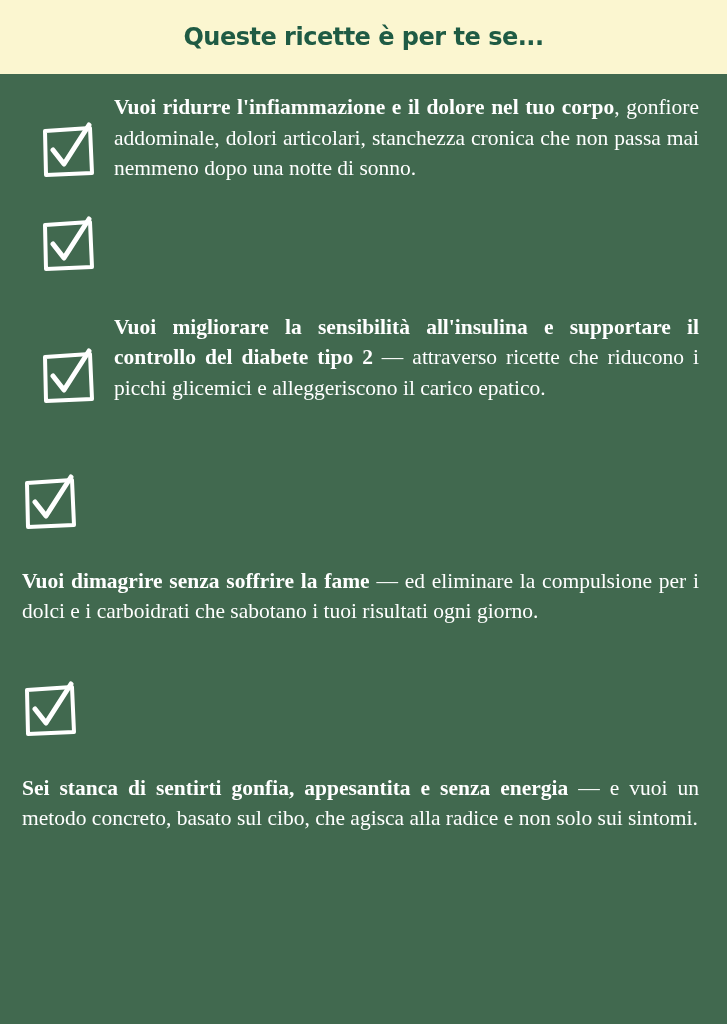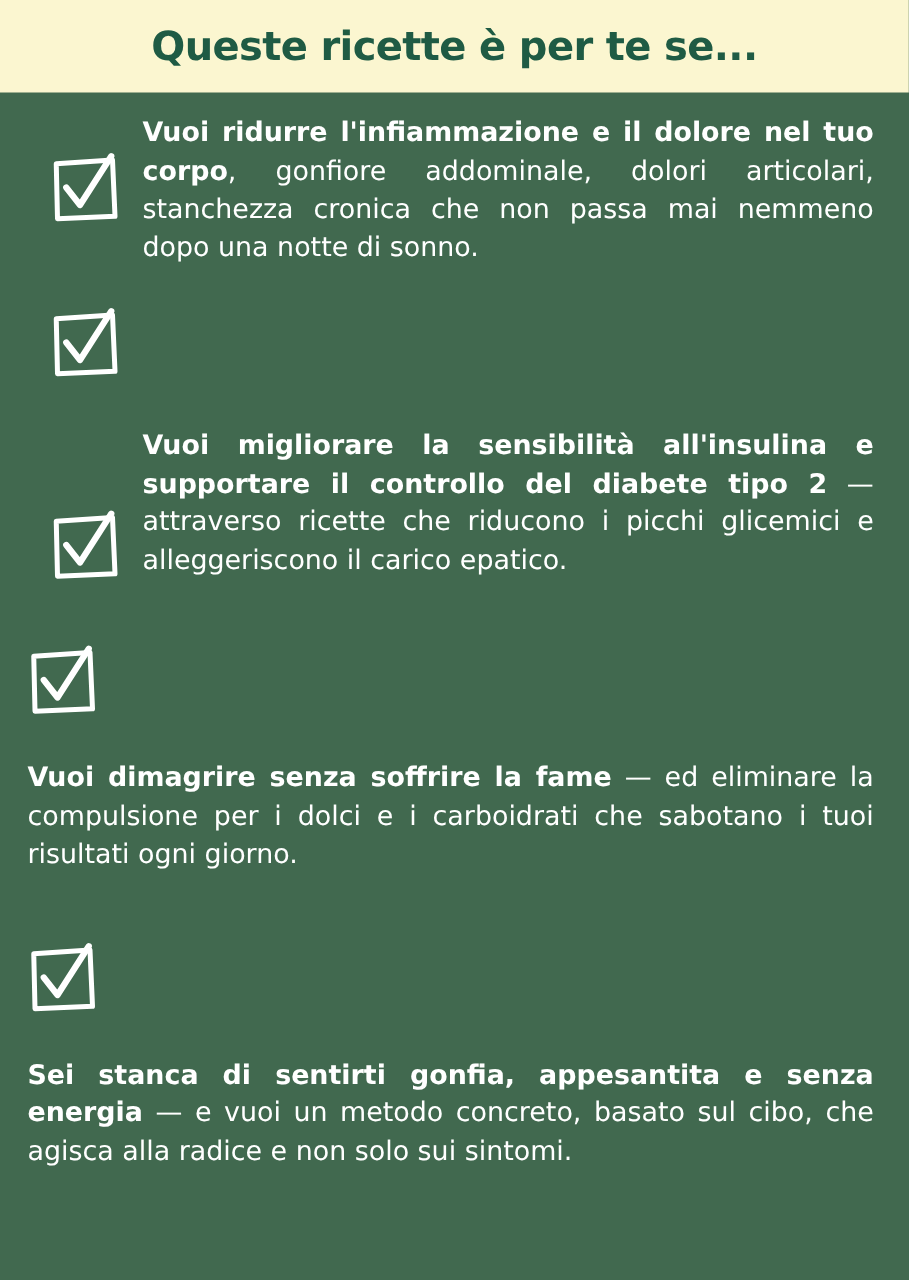--- a/index.html
+++ b/index.html
@@ -24,21 +24,21 @@
     background: #fbf6d0;
     width: 100%;
     height: 74px;
     display: flex;
     align-items: center;
     justify-content: center;
     box-sizing: border-box;
   }
   .header-title {
     color: #1f5b44;
-    font-size: 32px;
+    font-size: 24px;
     font-weight: bold;
     letter-spacing: -0.5px;
     text-align: center;
     line-height: 1;
     white-space: nowrap;
   }
   .items {
     padding: 18px 24px 0 22px;
     box-sizing: border-box;
   }
@@ -63,30 +63,31 @@
   }
   .item-text {
     flex: 1 1 auto;
     color: #ffffff;
     font-size: 21.5px;
     line-height: 1.42;
     text-align: justify;
     text-justify: inter-word;
     padding-right: 4px;
     word-spacing: 0px;
+    font-family: Liberation Serif, serif;
   }
   .item-text b {
     font-weight: bold;
   }
   
   .item-1 { margin-bottom: 10px; }
   .item-1 .check-wrap { padding-top: 30px; }
   .item-2 { margin-bottom: 40px; }
   .item-2 .check-wrap { padding-top: 22px; }
-  .item-3 { margin-bottom: 34px; align-items: flex-end; }
+  .item-3 { margin-bottom: 52px; }
   .item-3 .check-wrap { padding-top: 36px; }
   .item-4 { margin-bottom: 28px; flex-direction: column; }
   .item-4 .check-wrap { padding-top: 18px; }
   .item-5 { margin-bottom: 0; flex-direction: column; }
   .item-5 .check-wrap { padding-top: 26px; }
 </style>
 </head>
 <body>
 
 <div class="page">

